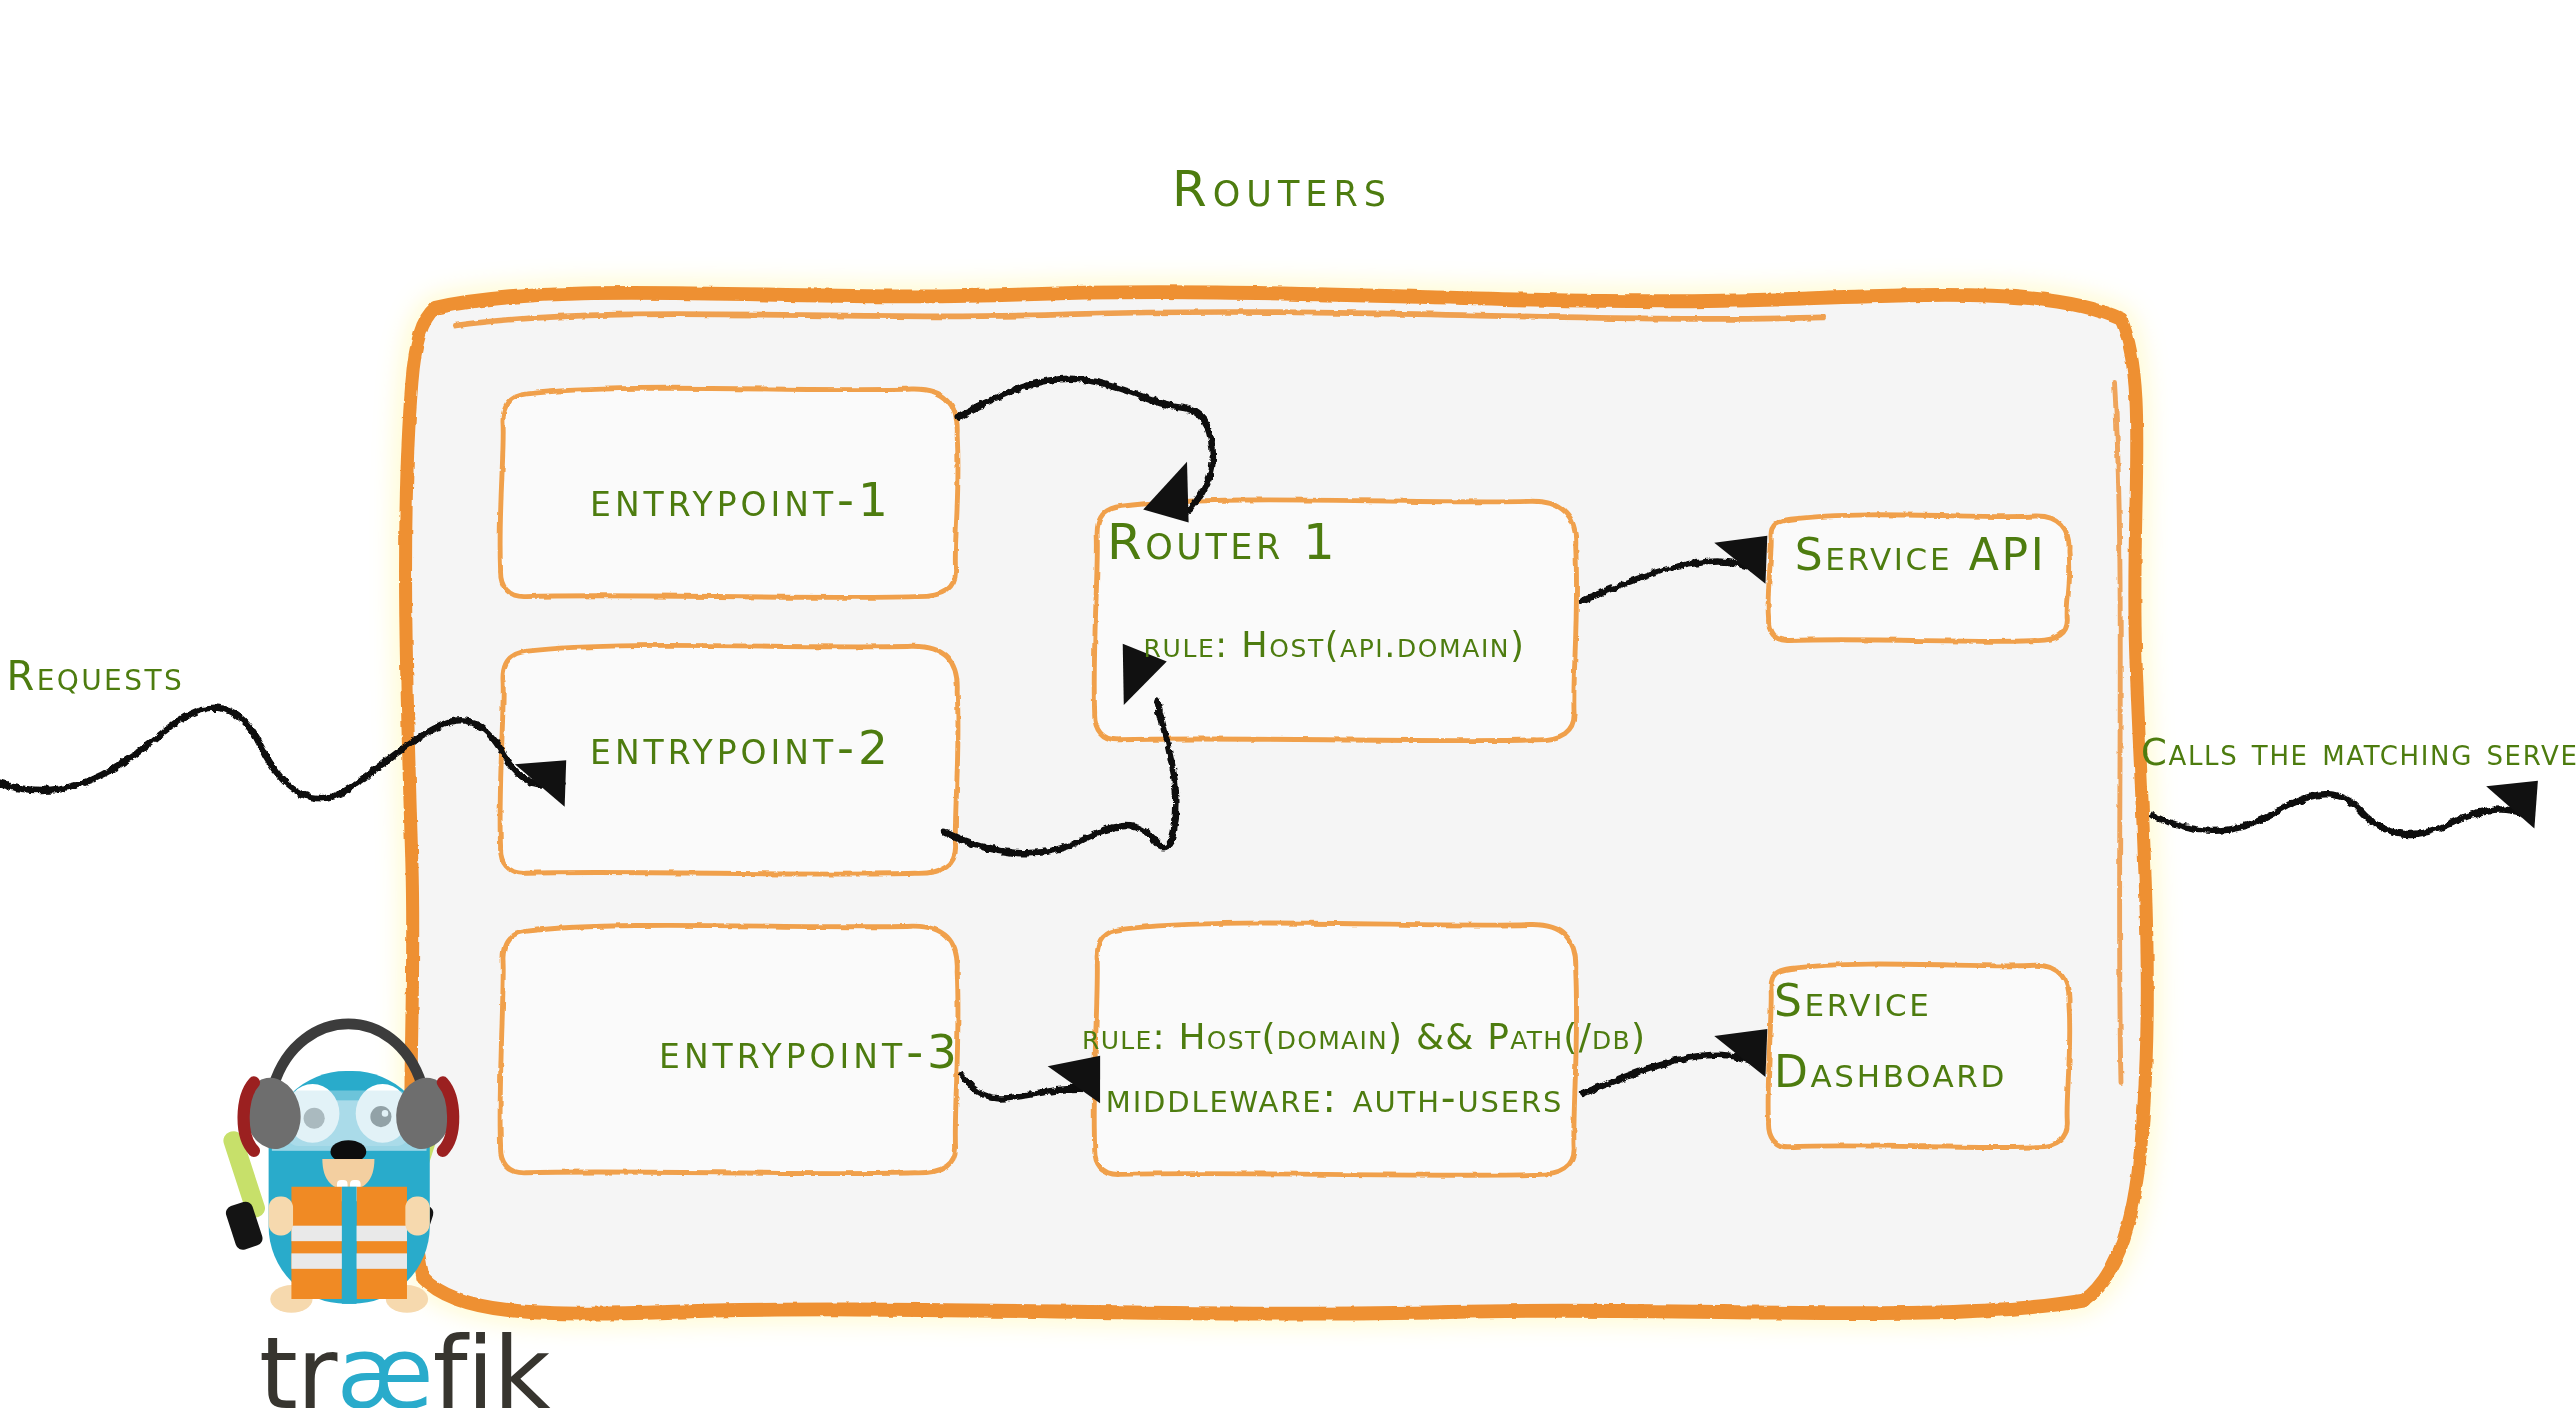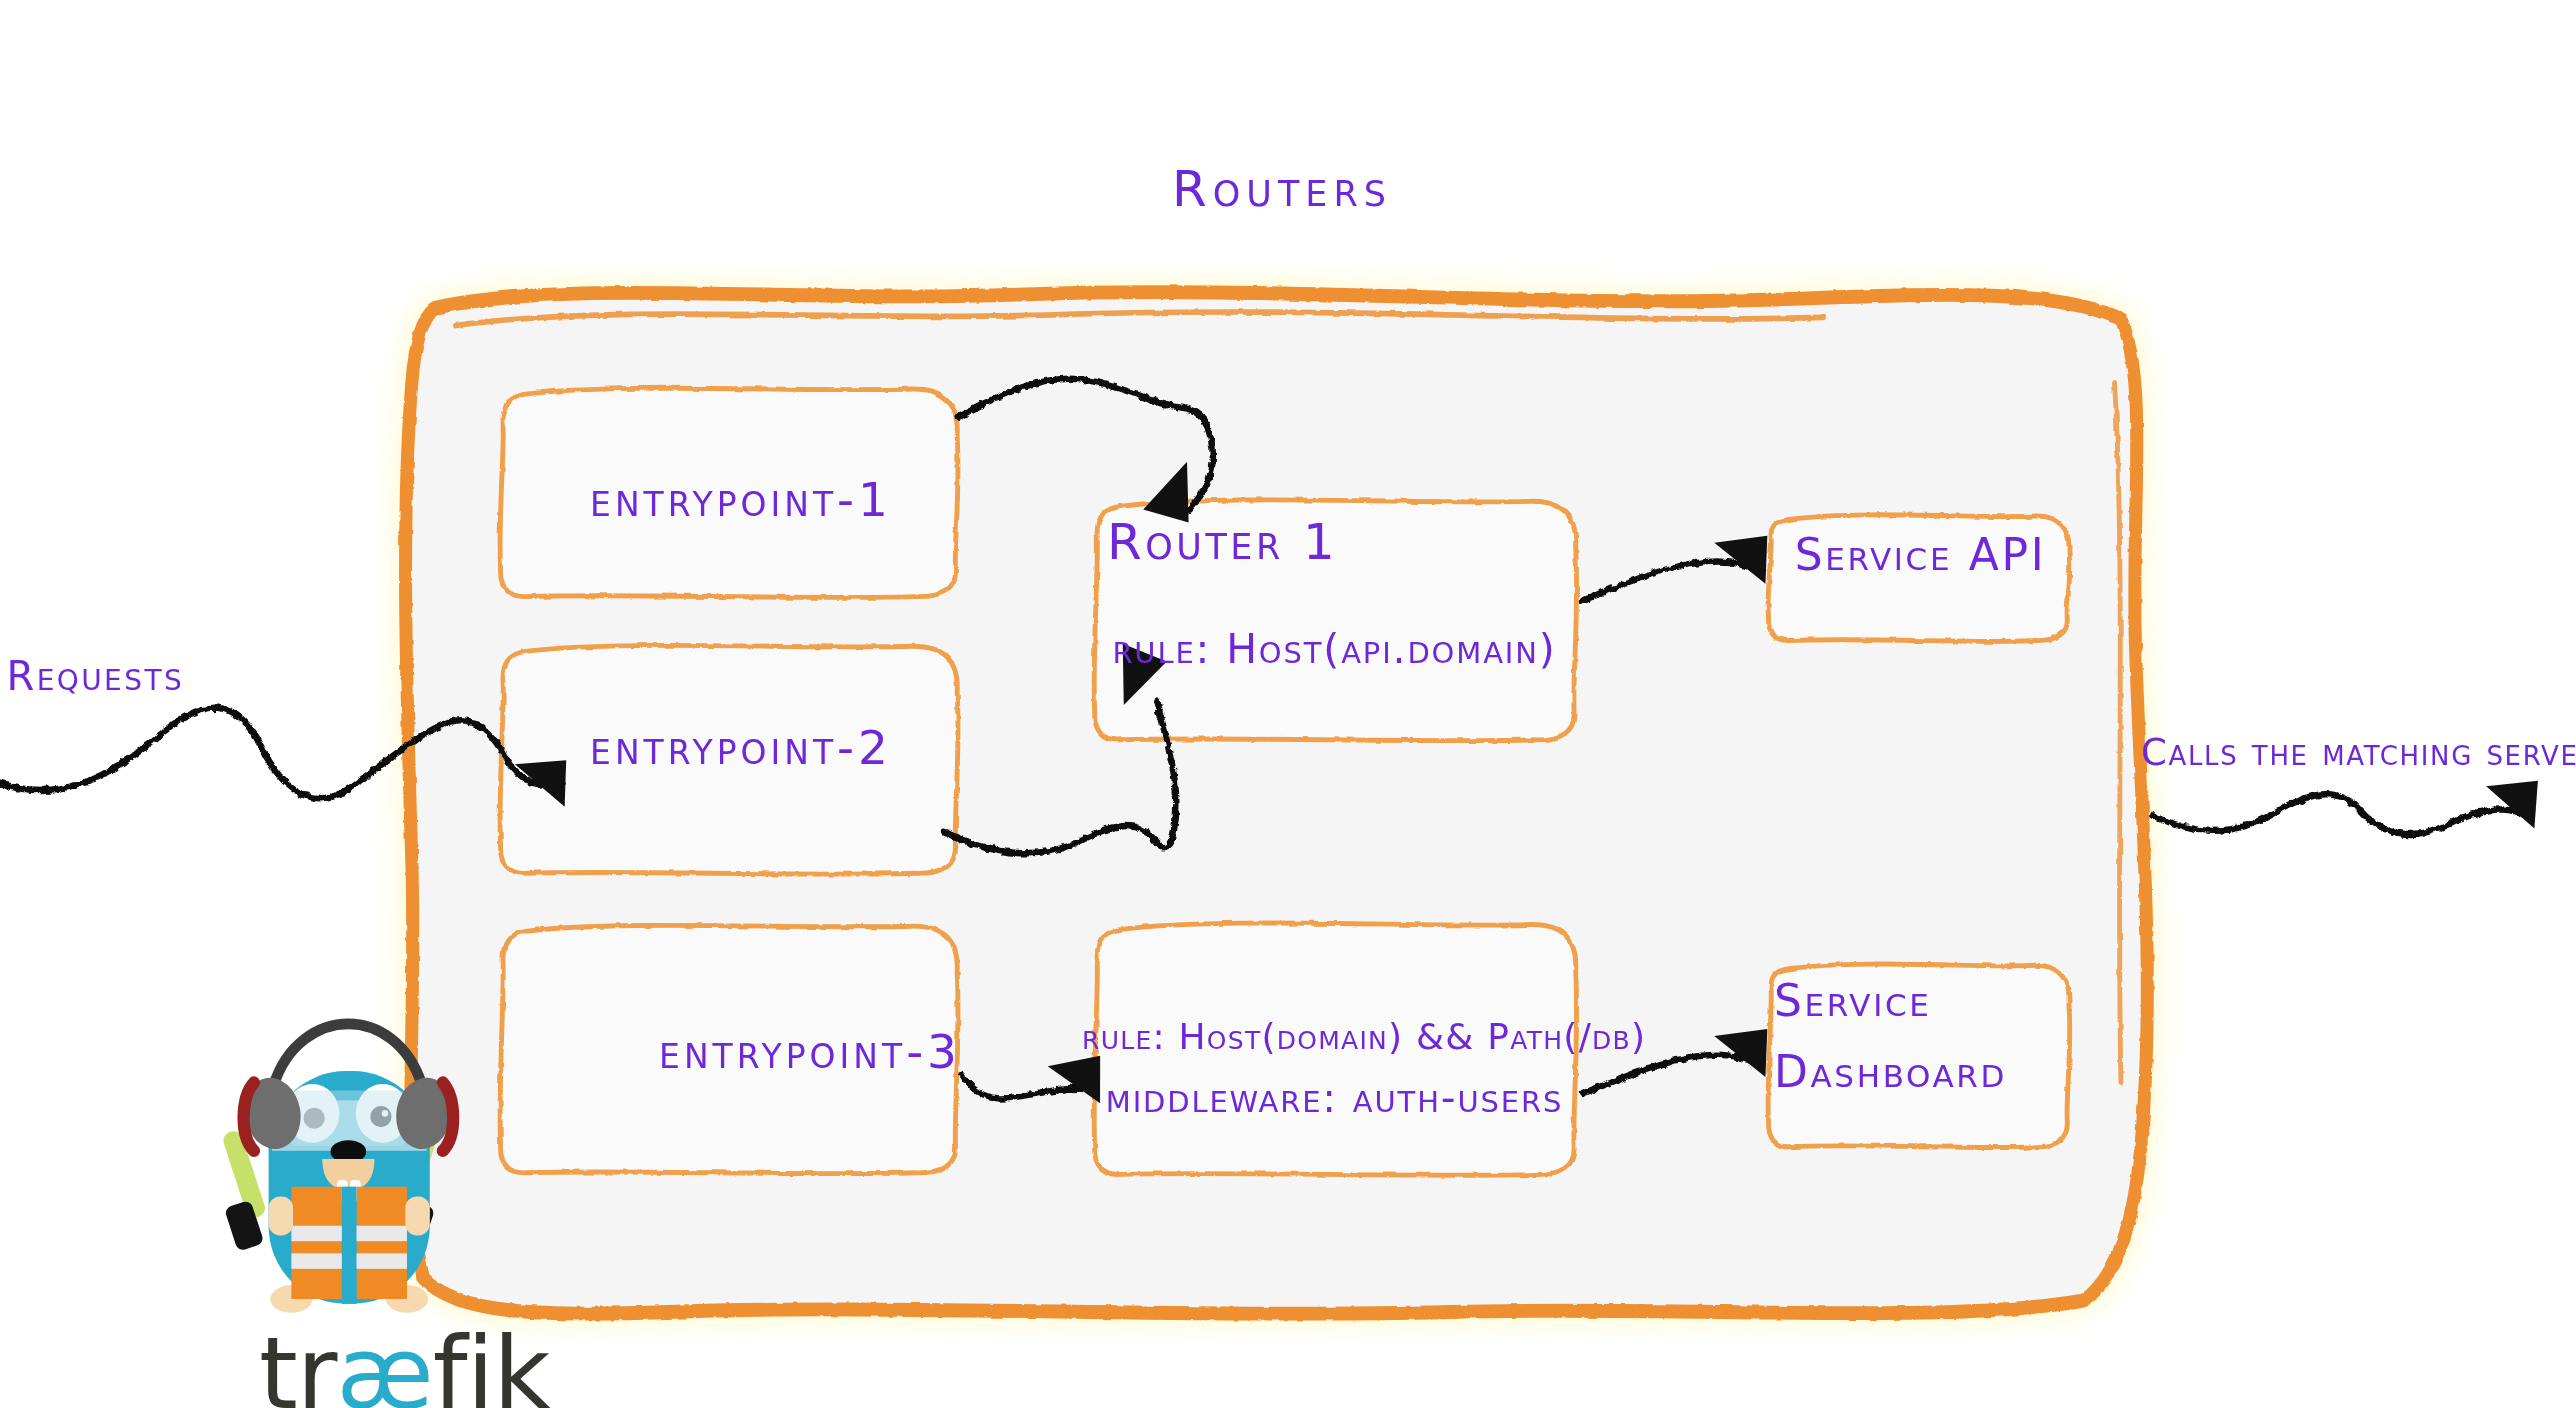--- a/index.html
+++ b/index.html
@@ -1,36 +1,36 @@
 <!DOCTYPE html>
 <html style="font-size:13px"><head>
 <meta charset="utf-8">
 <style>
   html,body{margin:0;padding:0;background:#ffffff;}
   body{width:2576px;height:1408px;position:relative;overflow:hidden;
        font-family:"DejaVu Sans",sans-serif;}
   .stage{position:absolute;inset:0;width:2576px;height:1408px;}
   .svgroot{position:absolute;left:0;top:0;width:2576px;height:1408px;}
 
-  .lbl{position:absolute;color:#6d28d9;white-space:nowrap;
+  .lbl{position:absolute;color:#4d7c0f;white-space:nowrap;
        font-family:"DejaVu Sans",sans-serif;font-weight:400;
        font-variant:small-caps;letter-spacing:.035em;}
 
   #title-routers{left:1172px;top:160px;font-size:50px;letter-spacing:.12em;}
 
   #label-requests{left:6.5px;top:653px;font-size:40px;letter-spacing:.06em;}
   #label-calls{left:2141px;top:731px;font-size:37px;letter-spacing:.045em;}
 
   .ep-label{font-size:47px;letter-spacing:.085em;text-align:center;}
   #ep1-label{left:521px;top:472px;width:440px;}
   #ep2-label{left:521px;top:720px;width:440px;}
   #ep3-label{left:521px;top:1024px;width:440px;text-align:right;}
 
   .rt-title{font-size:50px;letter-spacing:.07em;text-align:left;}
-  .rt-line{font-size:41px;letter-spacing:.045em;text-align:center;}
+  .rt-line{font-size:35px;letter-spacing:.045em;text-align:center;}
   .rt-line-sm{font-size:36px;letter-spacing:.035em;text-align:center;}
 
   #r1-title{left:1107px;top:513px;width:456px;}
   #r1-rule{left:1082px;top:625px;width:505px;}
 
   #r2-title{left:1107px;top:940px;width:456px;}
   #r2-rule{left:1082px;top:1016px;width:505px;}
   #r2-mw{left:1082px;top:1074px;width:505px;font-size:41px;}
 
   .svc-line{font-size:44px;letter-spacing:.06em;text-align:center;}

